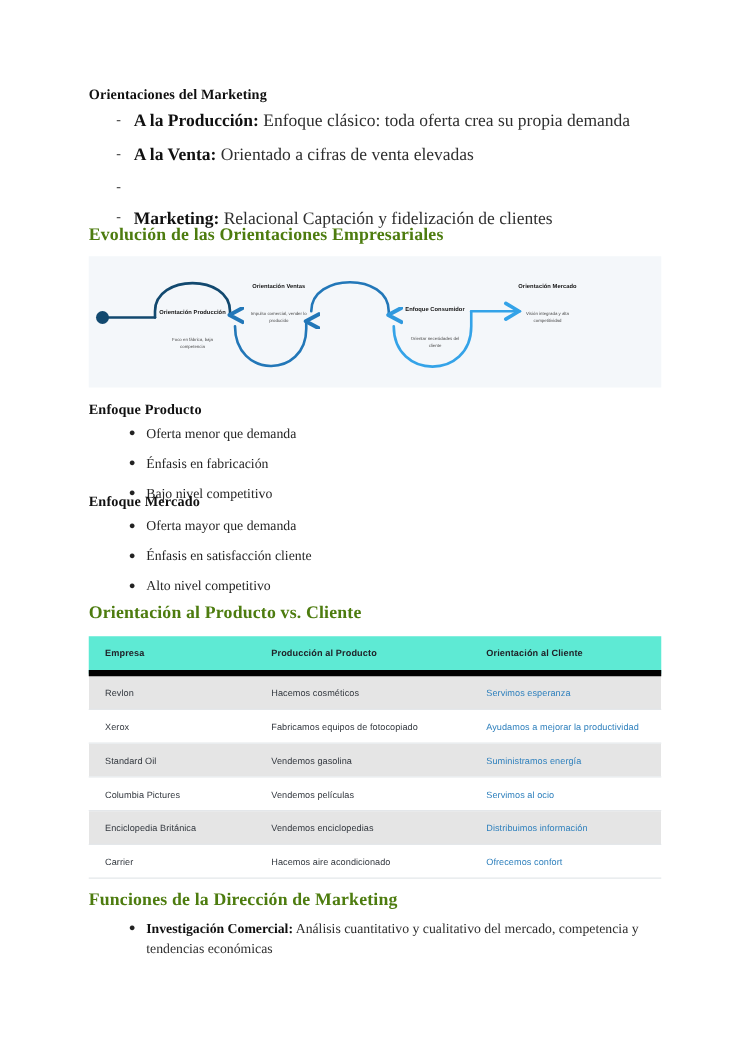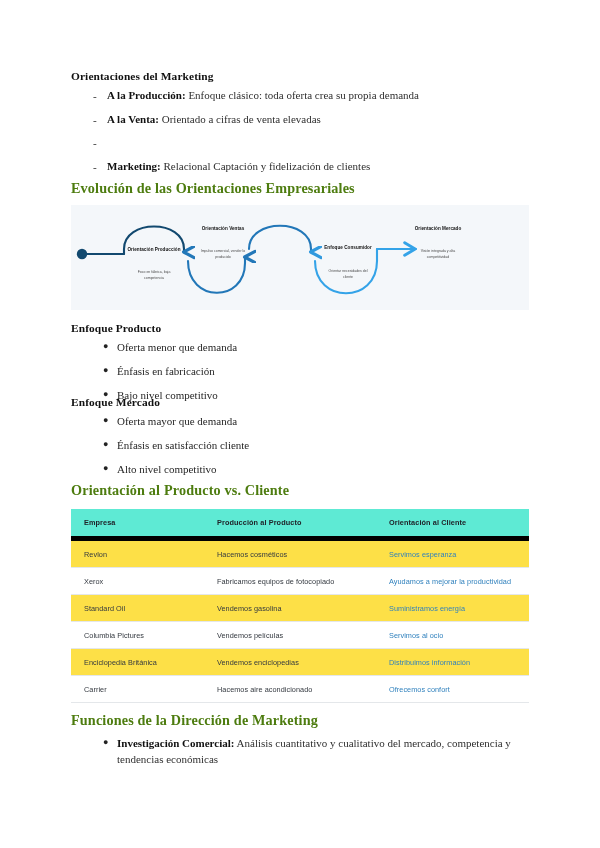--- a/index.html
+++ b/index.html
@@ -33,21 +33,21 @@
   }
   .h-section {
     font-family: "Liberation Serif", serif;
     font-weight: bold;
     font-size: 14.2px;
     color: #4d7c0f;
     letter-spacing: 0.15px;
   }
   .body-txt {
     font-family: "Liberation Serif", serif;
-    font-size: 11px;
+    font-size: 14px;
     color: #2b2b2b;
   }
 
   
   .dash-list {
     margin: 7px 0 0 0;
     padding: 0;
     list-style: none;
   }
   .dash-list li {
@@ -155,21 +155,21 @@
   table.cmp td {
     text-align: left;
     font-size: 7.3px;
     color: #33383f;
     padding: 8.5px 6px 8.5px 13px;
     border-bottom: 1px solid #e4e7ea;
     letter-spacing: 0.05px;
     white-space: nowrap;
     overflow: hidden;
   }
-  table.cmp tr.shade td { background: #fde047; }
+  table.cmp tr.shade td { background: #e5e5e5; }
   table.cmp tr.plain td { background: #ffffff; }
   table.cmp td.client { color: #2f80bd; }
 
   
   .blk { position: absolute; left: 71px; }
 </style>
 </head>
 <body>
 
 <div class="page">

